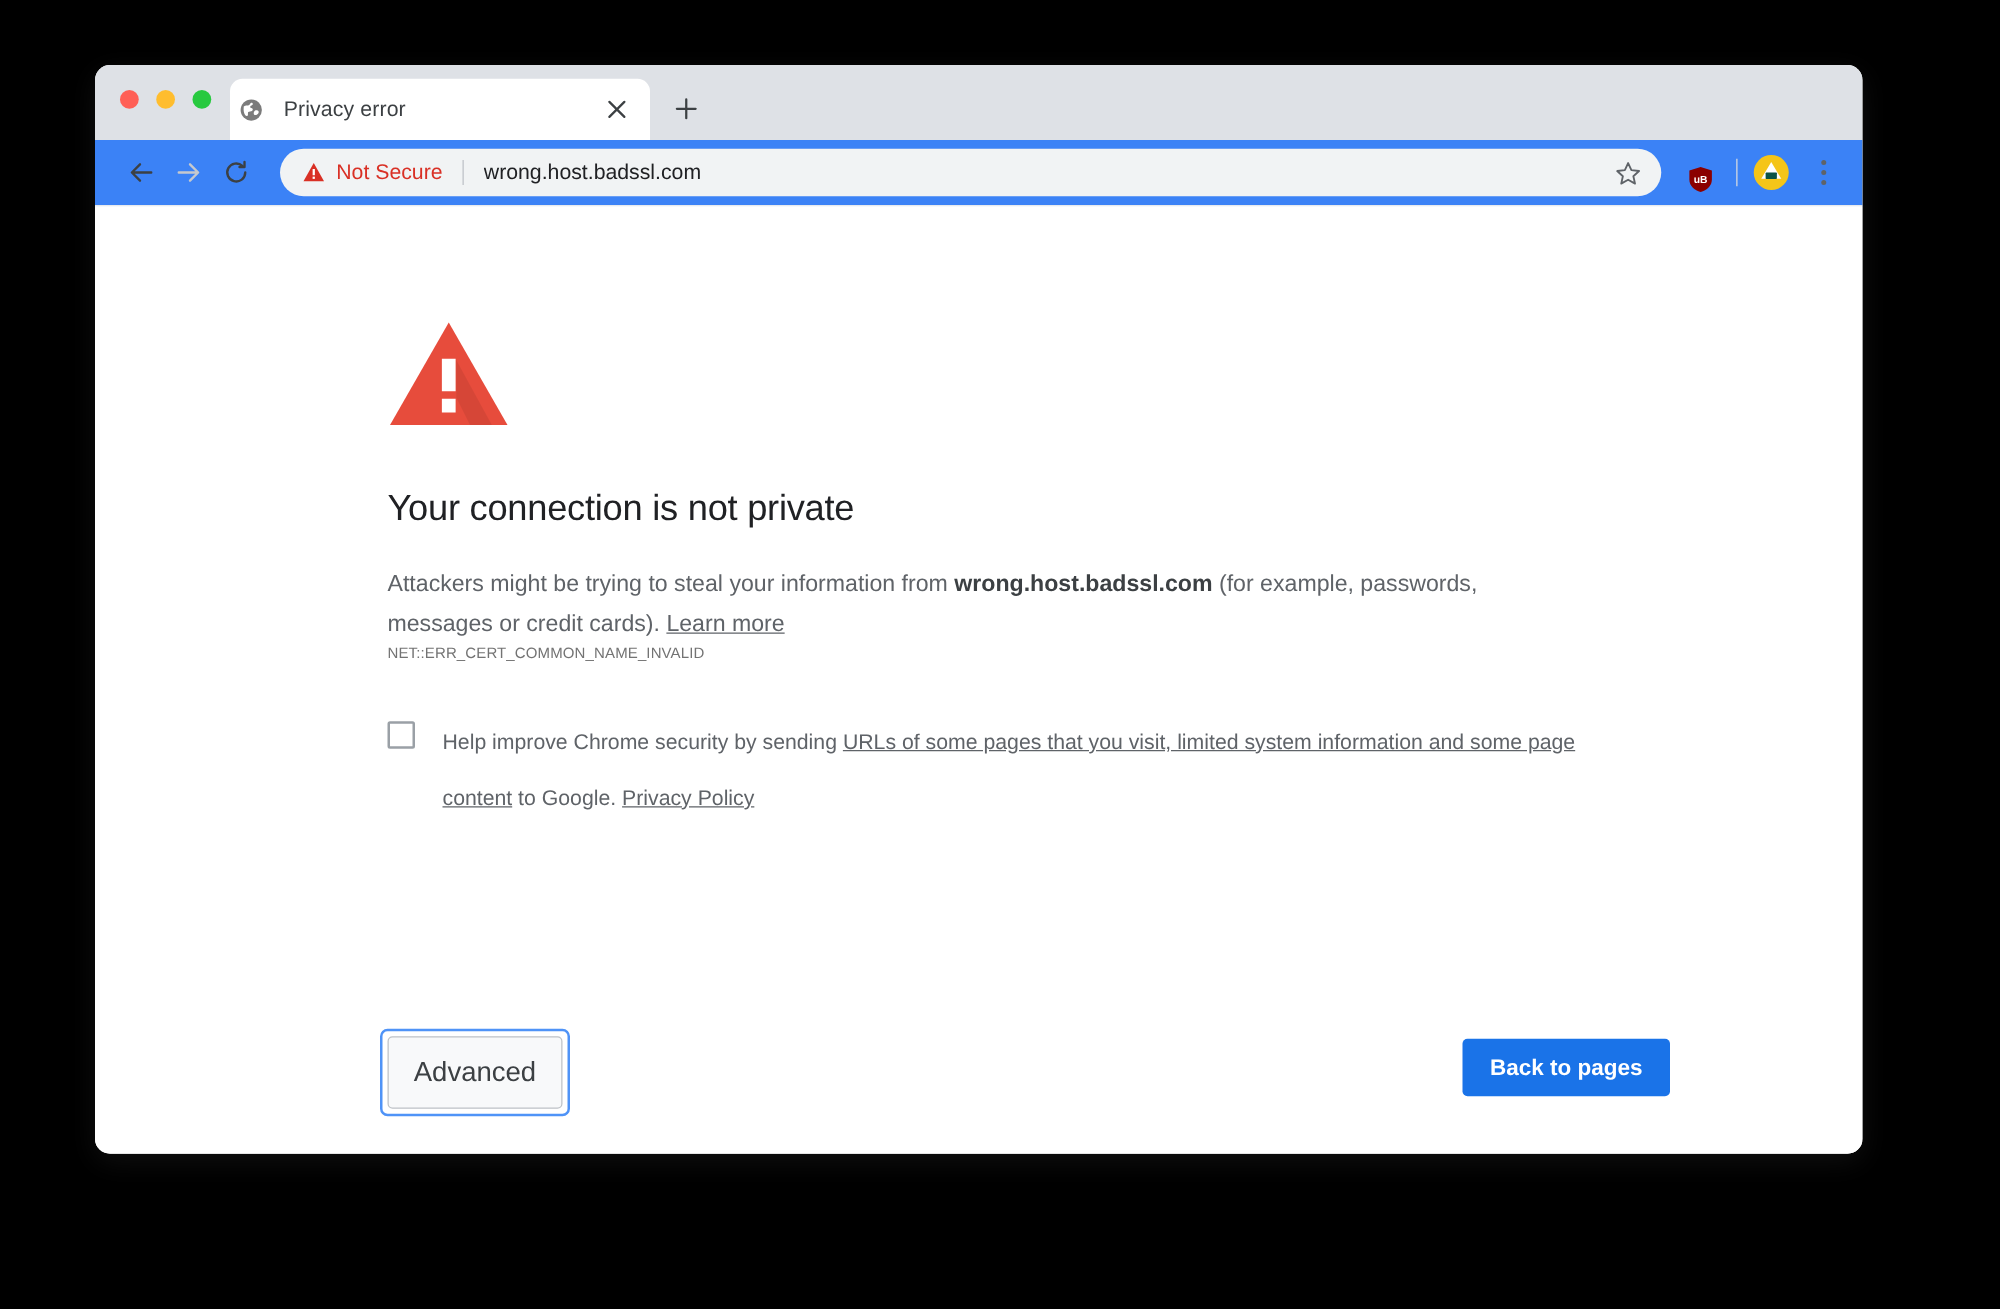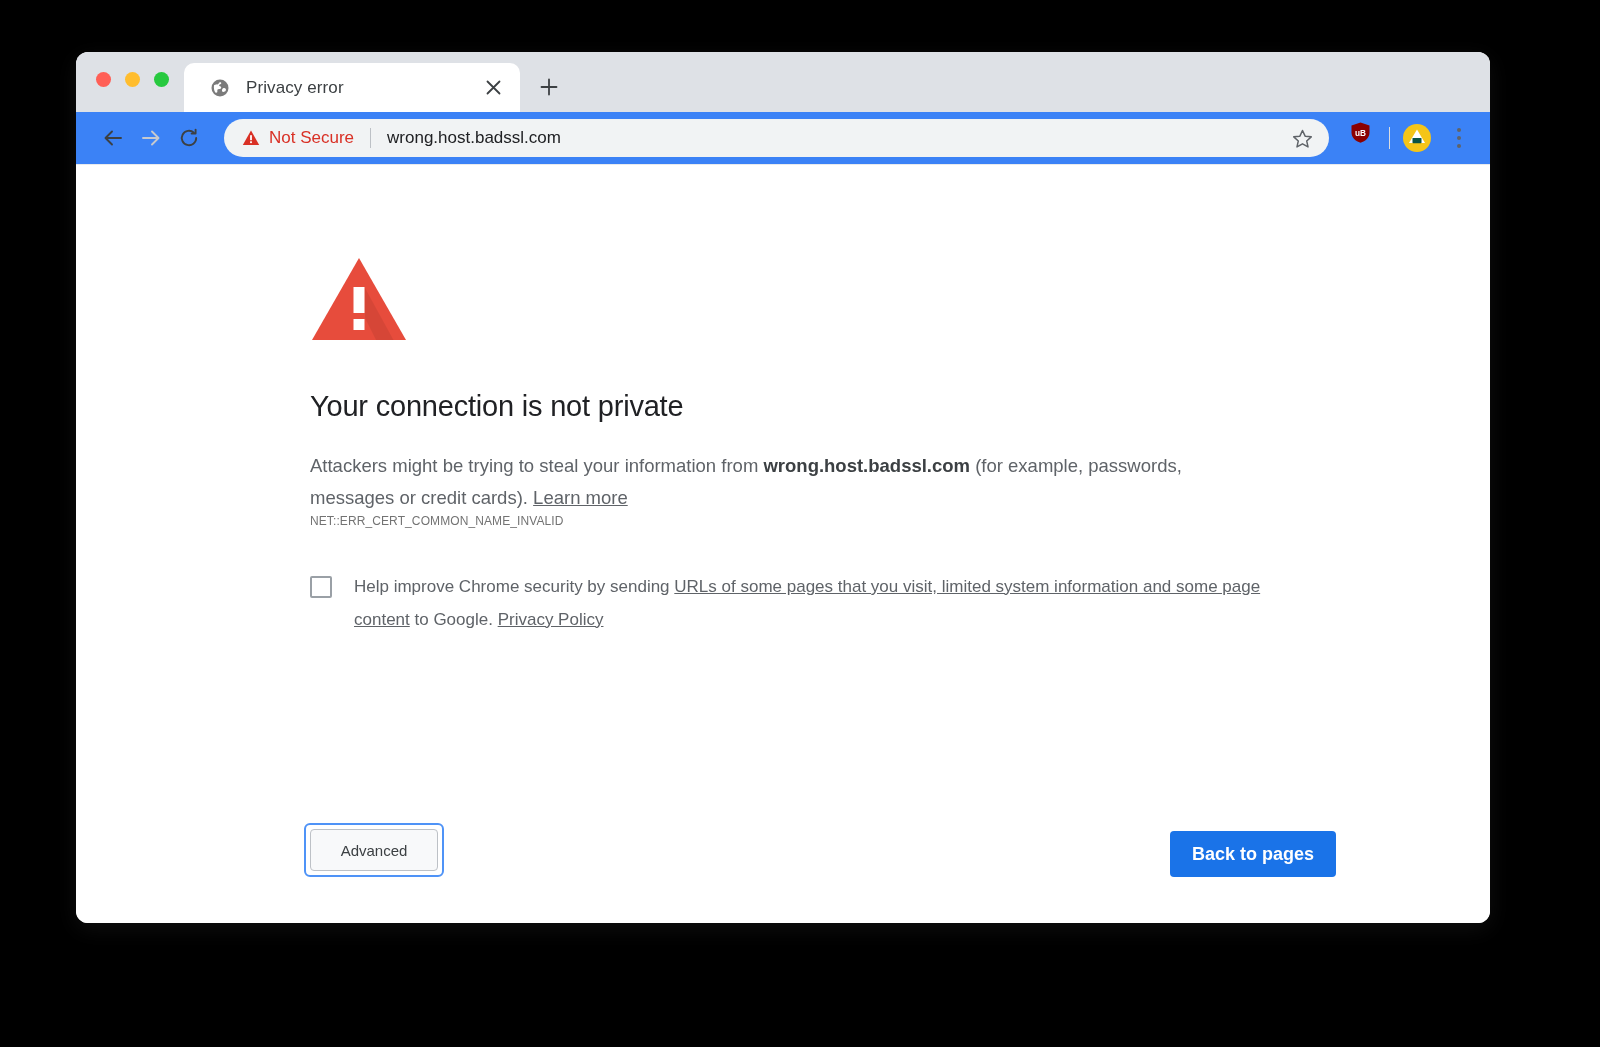--- a/index.html
+++ b/index.html
@@ -54,21 +54,21 @@
   .tab {
     position: absolute;
     left: 108px;
     bottom: 0;
     width: 336px;
     height: 49px;
     background: #ffffff;
     border-radius: 10px 10px 0 0;
     display: flex;
     align-items: center;
-    padding: 0 14px 0 26px;
+    padding: 0 14px 0 7px;
   }
   .tab-favicon {
     width: 20px; height: 20px;
     flex: 0 0 20px;
     margin-right: 16px;
     display: flex; align-items: center; justify-content: center;
   }
   .tab-title {
     flex: 1;
     font-size: 17px;
@@ -158,21 +158,21 @@
     flex: 0 0 34px;
     display: flex; align-items: center; justify-content: center;
     border-radius: 50%;
     margin-left: 6px;
     cursor: pointer;
   }
 
   .ext-icon {
     width: 34px; height: 34px;
     flex: 0 0 34px;
-    display: flex; align-items: flex-start; justify-content: center;
+    display: flex; align-items: flex-end; justify-content: center;
     margin-left: 8px;
     cursor: pointer;
   }
   .toolbar-divider {
     width: 1px;
     height: 22px;
     background: #dadce0;
     margin: 0 10px 0 12px;
     flex: 0 0 1px;
   }
@@ -245,48 +245,48 @@
     width: 22px; height: 22px;
     flex: 0 0 22px;
     border: 2px solid #9aa0a6;
     border-radius: 2px;
     background: #ffffff;
     margin-top: 6px;
     cursor: pointer;
   }
   .opt-in-text {
     font-size: 17px;
-    line-height: 33px;
+    line-height: 45px;
     color: #5f6368;
   }
 
   
   .footer {
     position: absolute;
     left: 0; right: 0;
     bottom: 42px;
     height: 58px;
   }
   .advanced-wrap {
     position: absolute;
     left: 228px;
     top: 0;
     padding: 4px;
     border: 2px solid #4f93f7;
     border-radius: 6px;
   }
   .advanced-btn {
     min-width: 128px;
-    height: 42px;
+    height: 58px;
     padding: 0 20px;
     background: #f8f9fa;
     border: 1px solid #bdc1c6;
     border-radius: 4px;
     font-family: "Liberation Sans", sans-serif;
-    font-size: 15px;
+    font-size: 22px;
     color: #3c4043;
     cursor: pointer;
   }
   .safety-btn {
     position: absolute;
     right: 154px;
     top: 8px;
     height: 46px;
     padding: 0 22px;
     background: #1a73e8;

